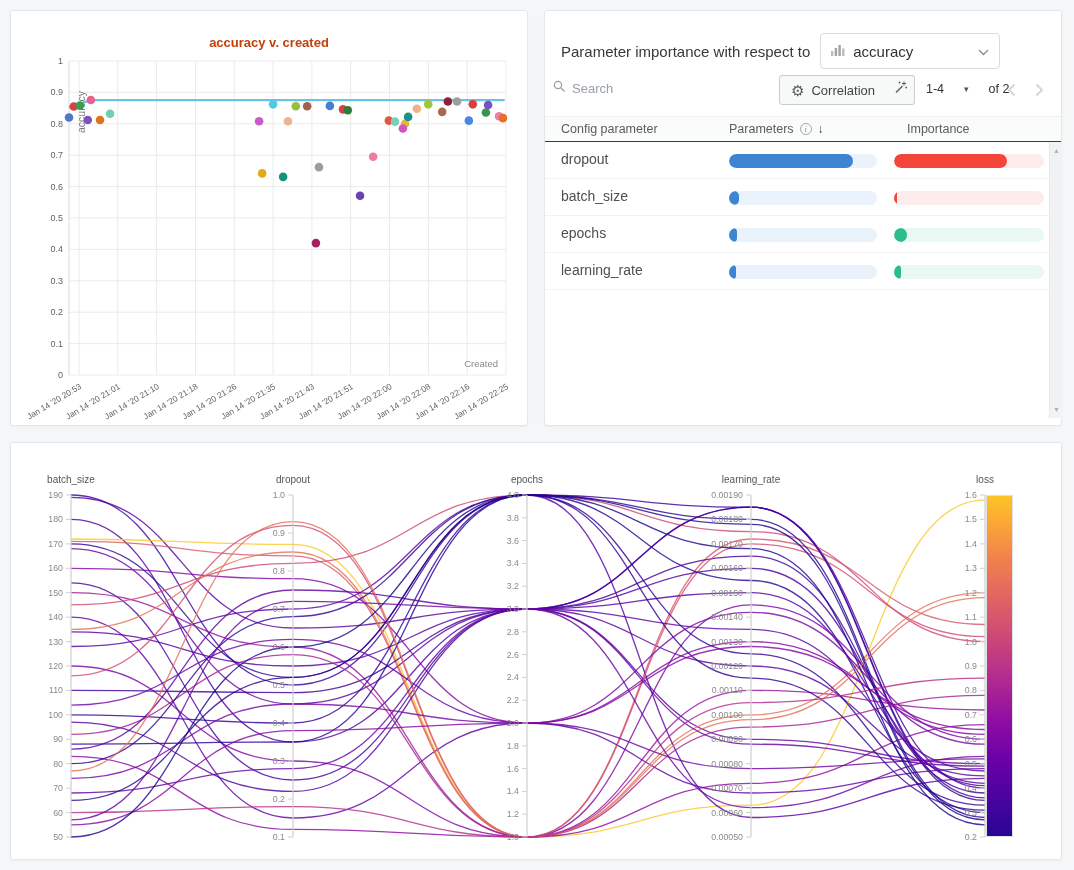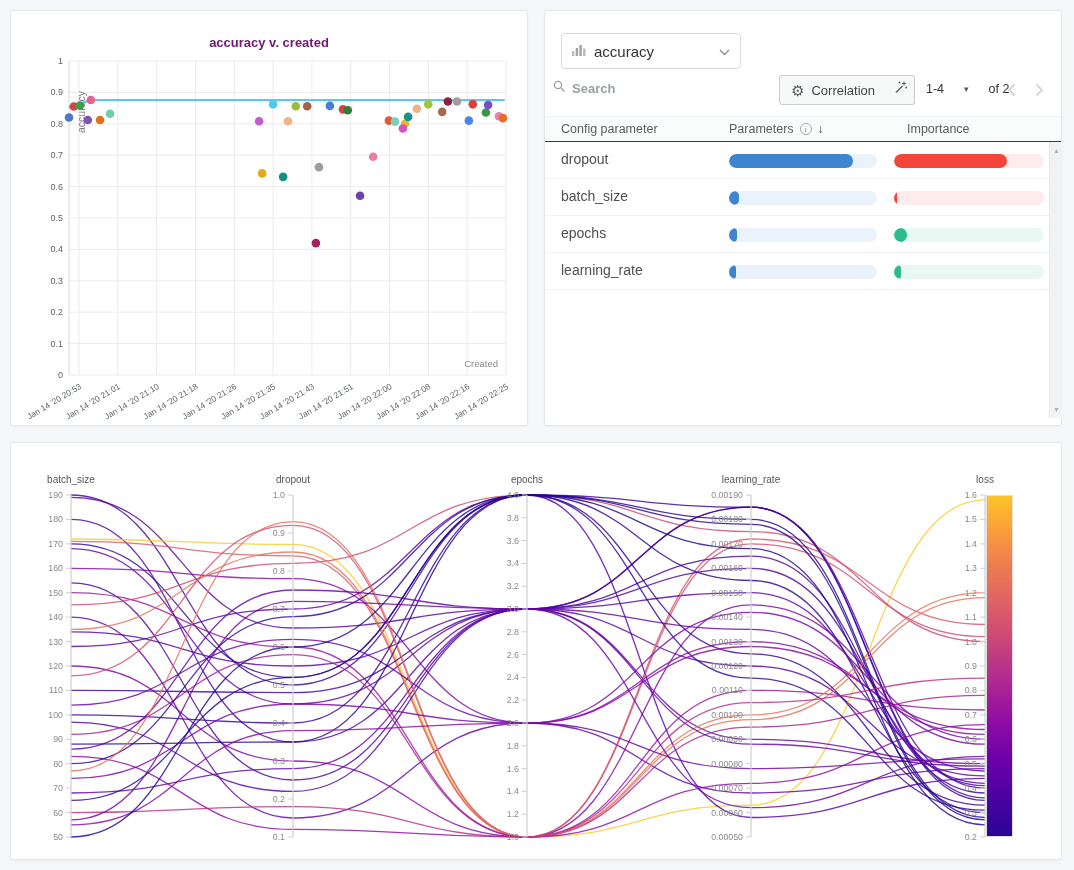--- a/index.html
+++ b/index.html
@@ -6,32 +6,32 @@
   html,body { width:1074px; height:870px; font-family:"Liberation Sans", sans-serif; overflow:hidden; }
   body { background:#f5f6f7; position:relative; }
 
   .card { position:absolute; background:#fff; border:1px solid #e4e6e8; border-radius:3px; box-shadow:0 1px 2px rgba(0,0,0,0.03); }
   #scatter-card    { left:10px;  top:10px;  width:518px;  height:416px; }
   #importance-card { left:544px; top:10px;  width:518px;  height:416px; }
   #parallel-card   { left:10px;  top:442px; width:1052px; height:418px; }
 
   
   #scatter-title { position:absolute; top:24px; left:0; width:100%; text-align:center;
-                   font-size:13px; font-weight:bold; color:#701a75; }
+                   font-size:13px; font-weight:bold; color:#c2410c; }
   #scatter-svg, #parallel-svg { position:absolute; left:0; top:0; }
 
   
   #imp-header { position:absolute; left:16px; top:22px; height:36px; display:flex; align-items:center; }
   #imp-header-text { font-size:15px; color:#383838; margin-right:10px; }
   #metric-select { display:flex; align-items:center; gap:8px; width:180px; height:36px;
                    border:1px solid #d9dbde; border-radius:4px; padding:0 10px; background:#fff; cursor:pointer; }
   #metric-select .metric-label { font-size:15px; color:#333; flex:1; }
   #controls-row { position:absolute; left:0; top:64px; width:100%; height:32px; }
   #search-box { position:absolute; left:8px; top:4px; display:flex; align-items:center; gap:6px; }
-  #search-input { border:none; outline:none; font-size:13px; color:#8b5cf6; width:120px; background:transparent;font-weight:bold; }
+  #search-input { border:none; outline:none; font-size:13px; color:#8b5cf6; width:120px; background:transparent; }
   #search-input::placeholder { color:#9aa0a6; }
   #parameters-btn { position:absolute; left:234px; top:0; height:30px; display:flex; align-items:center; gap:7px;
                     border:1px solid #c9cdd1; background:#f7f8f8; border-radius:3px 0 0 3px; padding:0 11px;
                     font-size:13px; color:#444; cursor:pointer; }
   #wand-btn { position:absolute; left:340px; top:0; width:30px; height:30px; border:1px solid #c9cdd1;
               border-left:none; background:#f7f8f8; border-radius:0 3px 3px 0; display:flex; align-items:center;
               justify-content:center; cursor:pointer; }
   #pagination { position:absolute; left:381px; top:7px; font-size:12.5px; color:#333; display:flex; align-items:center; gap:20px; }
   #pagination .caret { font-size:9px; color:#555; }
   .page-chevron { position:absolute; top:3px; width:20px; height:24px; display:flex; align-items:center; justify-content:center; cursor:pointer; }
@@ -156,20 +156,21 @@
       <circle cx="461.788" cy="93.332" r="4.3" fill="#da3f3a"></circle>
       <circle cx="474.89799999999997" cy="101.49600000000004" r="4.3" fill="#36974a"></circle>
       <circle cx="477.08299999999997" cy="93.95999999999998" r="4.3" fill="#7a4fc0"></circle>
       <circle cx="488.008" cy="105.26400000000001" r="4.3" fill="#ee7fa5"></circle>
       <circle cx="491.941" cy="107.14800000000002" r="4.3" fill="#e5702c"></circle>
     </svg>
 </div>
 
 <div class="card" id="importance-card">
   <div id="imp-header">
+    <span id="imp-header-text">Parameter importance with respect to</span>
     <div id="metric-select">
       <span>
         <svg width="14" height="13" viewBox="0 0 14 13">
           <rect x="0" y="8" width="2.4" height="5" fill="#b9bcbf"></rect>
           <rect x="3.7" y="5" width="2.4" height="8" fill="#9fa3a7"></rect>
           <rect x="7.4" y="2" width="2.4" height="11" fill="#9fa3a7"></rect>
           <rect x="11.1" y="5.5" width="2.4" height="7.5" fill="#b9bcbf"></rect>
         </svg>
       </span>
       <span class="metric-label">accuracy</span>

